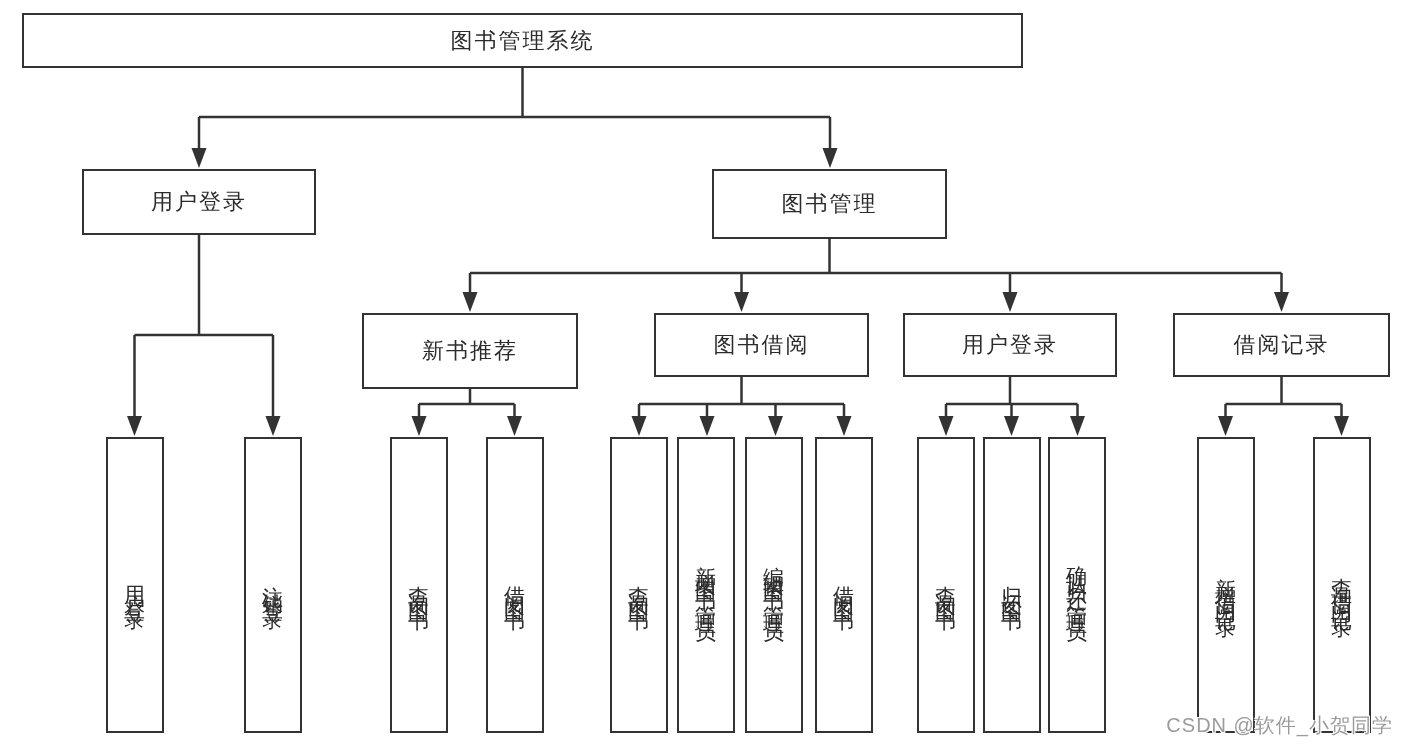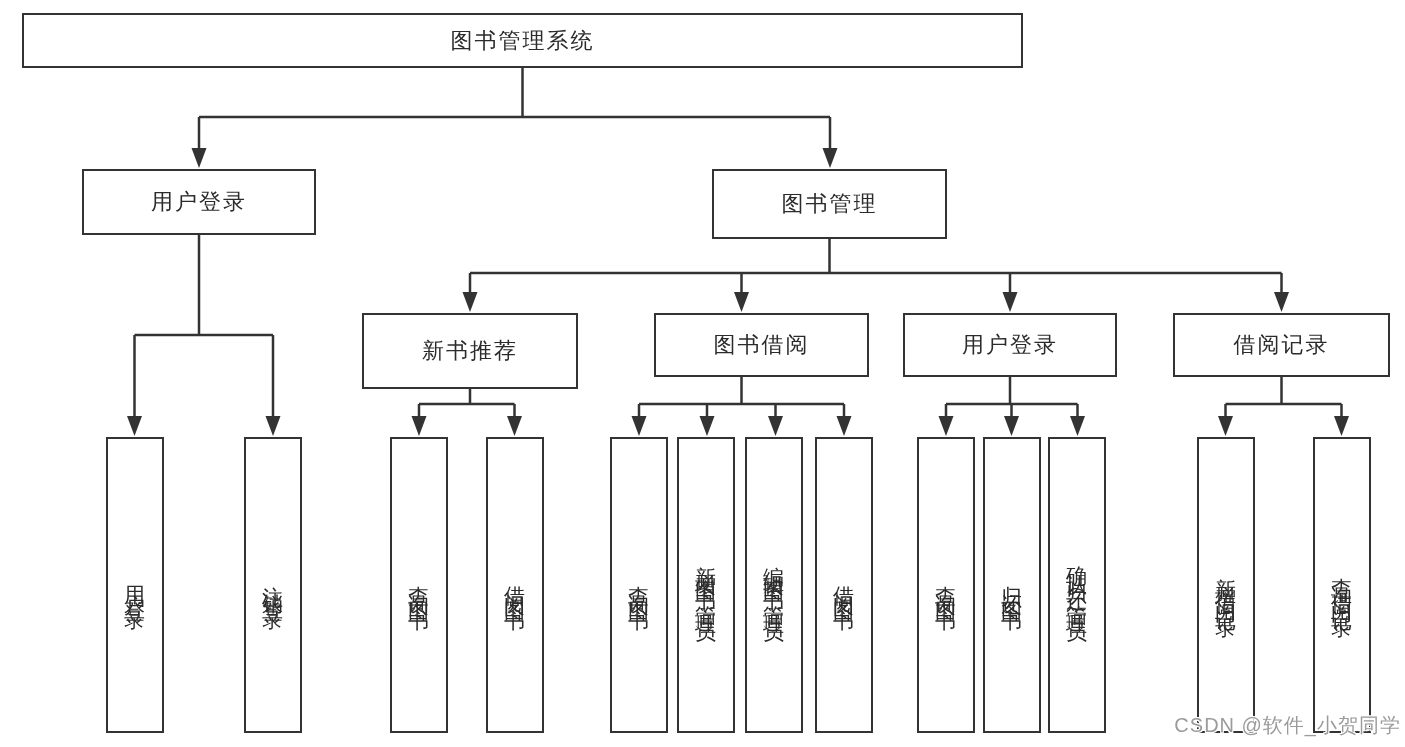--- a/index.html
+++ b/index.html
@@ -44,21 +44,21 @@
   .vlabel {
     writing-mode: vertical-rl;
     text-orientation: mixed;
     font-size: 21px;
     letter-spacing: 8px;
     color: #2b2b2b;
     line-height: 1;
   }
   #watermark {
     position: absolute;
-    right: 4px;
+    right: 12px;
     bottom: 8px;
     font-size: 20px;
     color: #9b9b9b;
     letter-spacing: 1px;
     text-shadow: -1px -1px 0 #ffffff, 1px -1px 0 #ffffff,
                  -1px 1px 0 #ffffff, 1px 1px 0 #ffffff;
     white-space: nowrap;
   }
 </style>
 </head>

